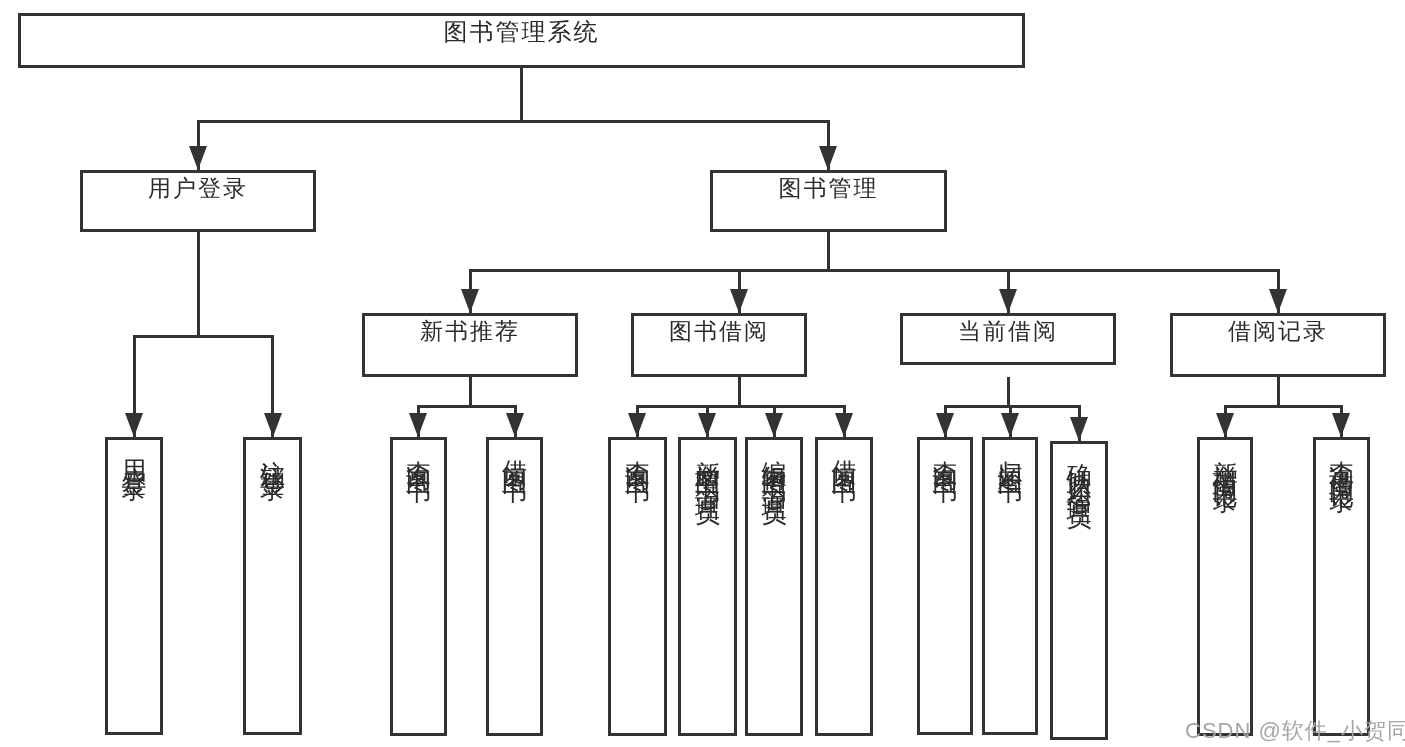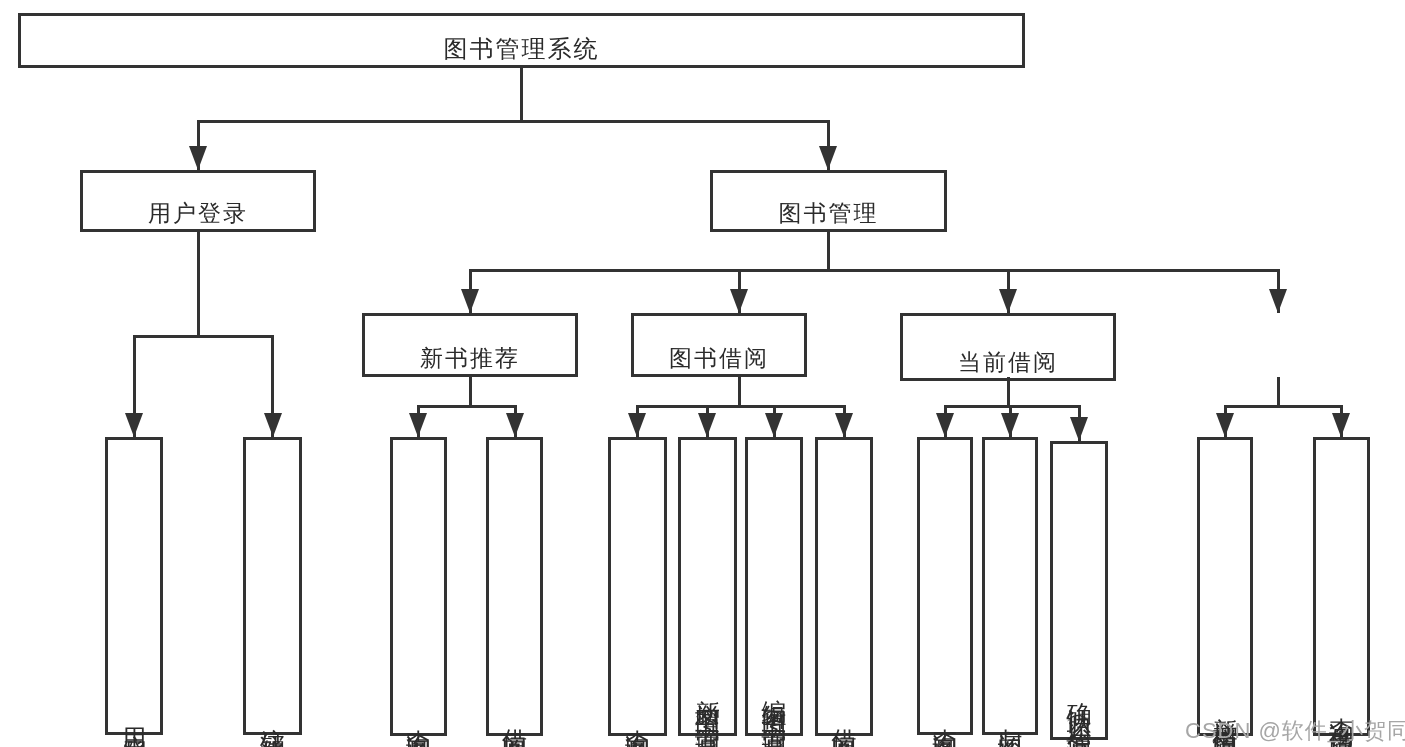--- a/index.html
+++ b/index.html
@@ -8,21 +8,21 @@
     --wm:#a6a6a6;
     --bg:#ffffff;
   }
   html,body{margin:0;padding:0;background:var(--bg);}
   .stage{
     position:relative;width:1405px;height:747px;background:var(--bg);
     overflow:hidden;font-family:"Liberation Sans", sans-serif;color:var(--text);
   }
   .box{
     position:absolute;box-sizing:border-box;border:3px solid var(--line);
-    background:#fff;display:flex;align-items:flex-end;justify-content:center;
+    background:#fff;display:flex;align-items:flex-start;justify-content:center;
   }
   .h-label{font-size:23px;letter-spacing:2px;white-space:nowrap;}
   .root .h-label{font-size:24px;}
   .v-label{
     writing-mode:vertical-rl;text-orientation:mixed;
     font-size:25px;line-height:1;letter-spacing:6px;
   }
   .vline{position:absolute;width:3px;background:var(--line);}
   .hline{position:absolute;height:3px;background:var(--line);}
   .arrow{
@@ -50,22 +50,25 @@
   <div class="box" style="left:710px;top:170px;width:237px;height:62px">
     <span class="h-label">图书管理</span>
   </div>
 
   <div class="box" style="left:362px;top:313px;width:216px;height:64px">
     <span class="h-label">新书推荐</span>
   </div>
   <div class="box" style="left:631px;top:313px;width:176px;height:64px">
     <span class="h-label">图书借阅</span>
   </div>
-  <div class="box" style="left:900px;top:313px;width:216px;height:68px">
+  <div class="box" style="left:900px;top:313px;width:216px;height:52px">
     <span class="h-label">当前借阅</span>
+  </div>
+  <div class="box" style="left:1170px;top:313px;width:216px;height:64px">
+    <span class="h-label">借阅记录</span>
   </div>
 
   <div class="box" style="left:105px;top:437px;width:58px;height:298px">
     <span class="v-label">用户登录</span>
   </div>
   <div class="box" style="left:243px;top:437px;width:59px;height:298px">
     <span class="v-label">注销登录</span>
   </div>
 
   <div class="box" style="left:390px;top:437px;width:57px;height:299px">

